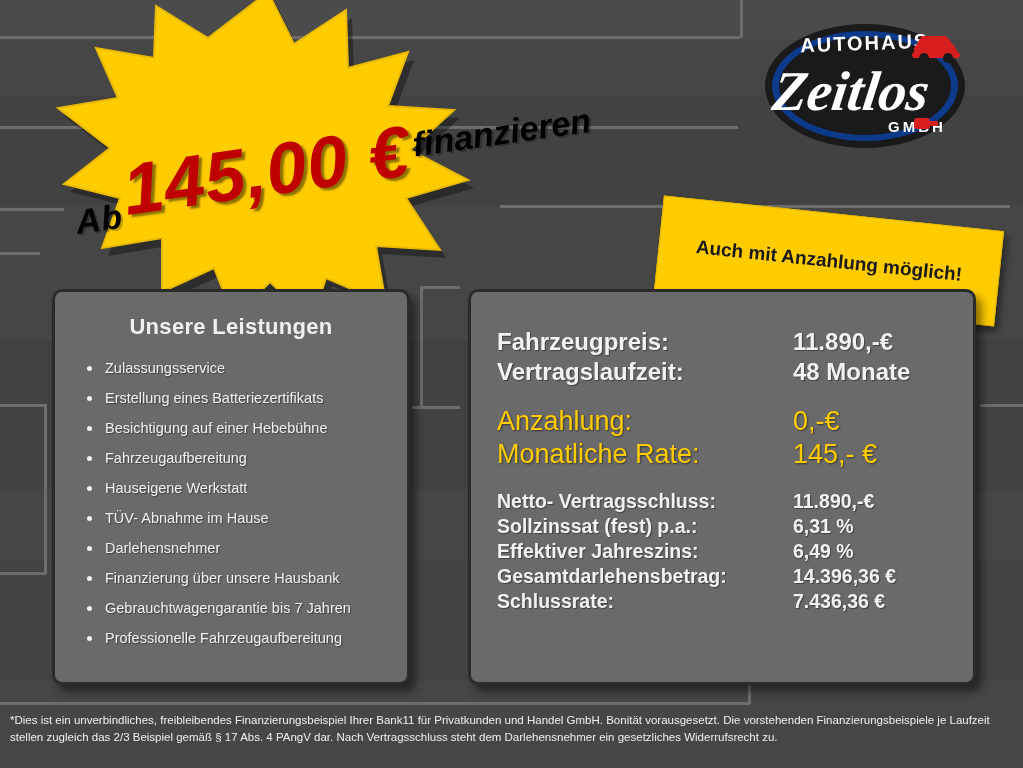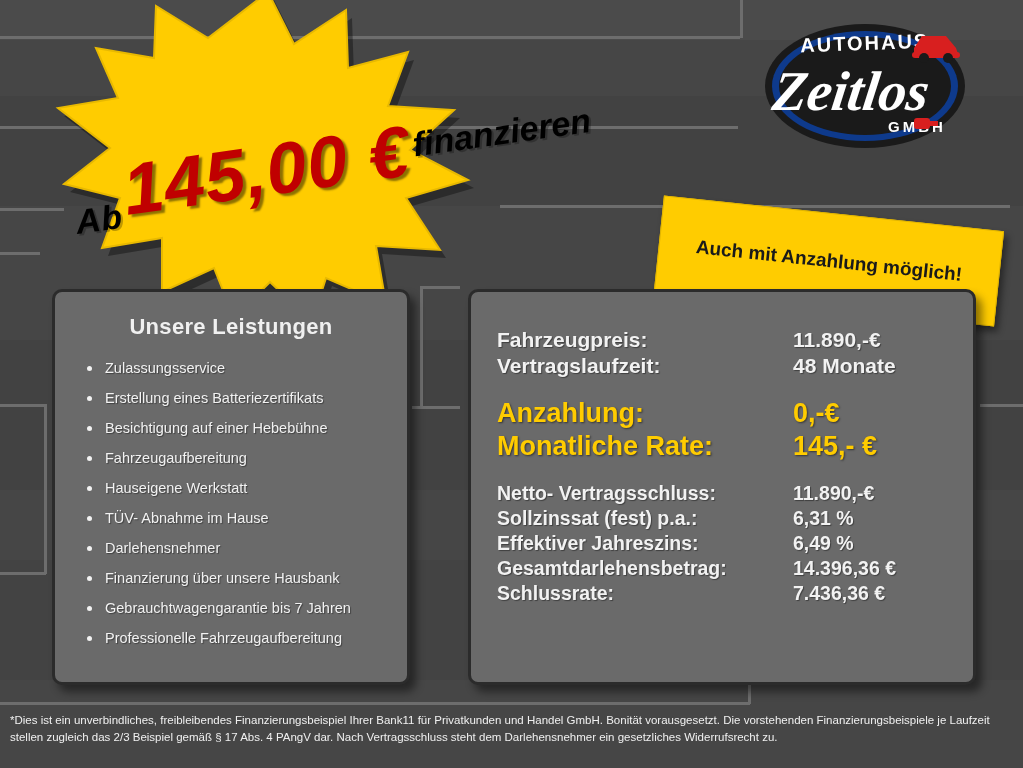--- a/index.html
+++ b/index.html
@@ -94,26 +94,26 @@
     width:5px;height:5px;border-radius:50%;background:#f2f2f2;
   }
 
   
   .fin-table{
     position:absolute;left:26px;top:36px;right:20px;
   }
   .frow{display:flex;align-items:baseline;margin-bottom:2px;}
   .frow .lbl{width:296px;}
   .frow.normal .lbl,.frow.normal .val{
-    font-size:21px;font-weight:bold;color:#f2f2f2;
+    font-size:24px;font-weight:bold;color:#f2f2f2;
     text-shadow:1px 1px 1px rgba(0,0,0,.4);
   }
   .frow.big{margin-bottom:2px;}
   .frow.big .lbl,.frow.big .val{
-    font-size:27px;font-weight:bold;color:#ffcc00;
+    font-size:27px;font-weight:normal;color:#ffcc00;
     text-shadow:1px 1px 2px rgba(0,0,0,.5);
   }
   .spacer{height:18px;}
   .frow.small .lbl,.frow.small .val{
     font-size:19.5px;font-weight:bold;color:#f2f2f2;
     text-shadow:1px 1px 1px rgba(0,0,0,.4);
   }
 
   
   .footnote{

